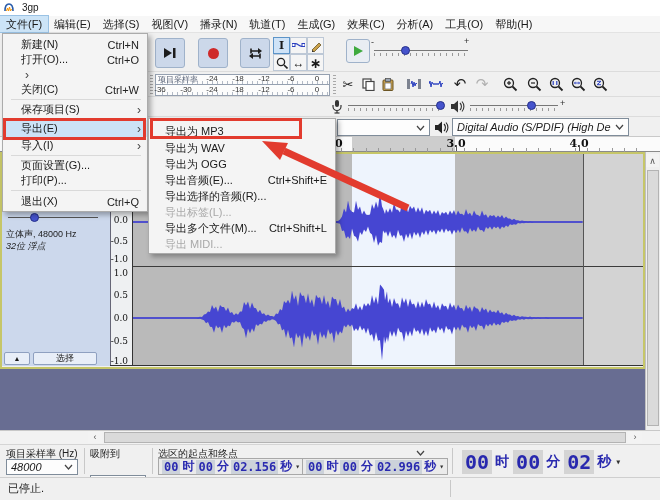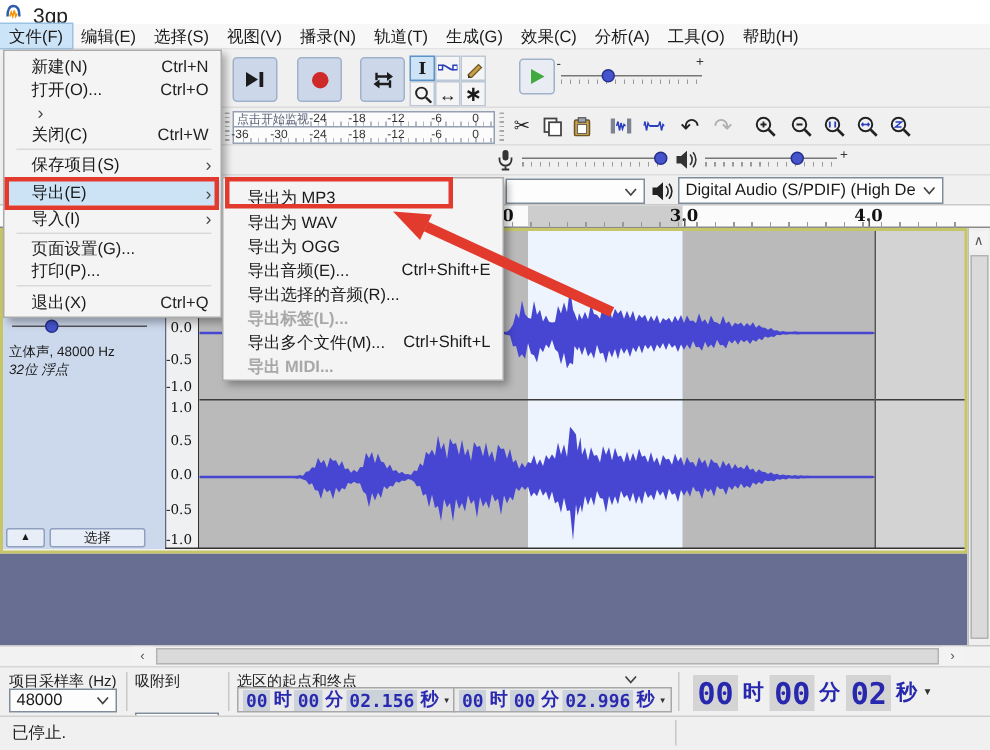--- a/index.html
+++ b/index.html
@@ -1,21 +1,21 @@
 <!DOCTYPE html>
 <html><head>
 <meta charset="utf-8">
 <style>
   html,body{margin:0;padding:0;background:#888;}
   #app{position:relative;width:660px;height:500px;background:#f0f0f0;overflow:hidden;
        font-family:"Liberation Sans","DejaVu Sans",sans-serif;color:#1a1a1a;}
   .abs{position:absolute;}
   
   #titlebar{left:0;top:0;width:660px;height:16px;background:#ffffff;display:flex;align-items:center;}
-  #title-text{font-size:14px;margin-left:4px;color:#222;}
+  #title-text{font-size:10px;margin-left:4px;color:#222;}
   #menubar{left:0;top:16px;width:660px;height:17px;background:#f7f7f7;display:flex;align-items:stretch;border-bottom:1px solid #e3e3e3;box-sizing:border-box;}
   .mb-item{font-size:11px;padding:1px 6px 0 6px;white-space:nowrap;}
   .mb-item.active{background:#cce4f7;outline:1px solid #9ac2e4;}
   
   .rowline{background:#dcdcdc;height:1px;}
   .grip{width:3px;background:repeating-linear-gradient(180deg,#a8a8a8 0 1px,transparent 1px 3px);}
   .tbtn{background:#ccd8ea;border:1px solid #9fb2ca;border-radius:3px;display:flex;align-items:center;justify-content:center;}
   .toolcell{width:17px;height:17px;background:#f5f5f5;border:1px solid #bdc8d6;box-sizing:border-box;display:flex;align-items:center;justify-content:center;font-size:11px;}
   .toolcell.sel{background:#cfe3f7;border-color:#5c94c8;}
   .meterbox{background:#fcfcfc;border:1px solid #95a0b0;box-sizing:border-box;
@@ -23,36 +23,36 @@
      background-size:170px 3px;background-position:6px bottom;background-repeat:no-repeat;}
   .mtick{font-size:8px;color:#333;transform:translateX(-50%);line-height:8px;}
   .mlabel{font-size:8px;color:#5a6478;line-height:9px;white-space:nowrap;}
   .ebtn{width:20px;height:20px;display:flex;align-items:center;justify-content:center;font-size:13px;color:#222;}
   .ebtn.dis{color:#b0b0b0;}
   .sline{height:1px;background:#777;}
   .sticks{height:3px;background:repeating-linear-gradient(90deg,#999 0 1px,transparent 1px 6px);}
   .thumb{width:9px;height:9px;border-radius:50%;background:#4553cc;border:1px solid #26308a;box-sizing:border-box;}
   .pm{font-size:9px;color:#333;line-height:9px;}
   .combo{background:#fdfdfd;border:1px solid #7f8c9a;box-sizing:border-box;display:flex;align-items:center;font-size:11px;padding:0 4px;white-space:nowrap;overflow:hidden;}
-  .combo .cv{flex:1;overflow:hidden;}
+  .combo .cv{flex:1;overflow:hidden;font-style:italic;}
   
   #timeline{left:0;top:136px;width:660px;height:16px;background:#fbfbfb;border-top:1px solid #c9c9c9;border-bottom:1px solid #8b8b8b;box-sizing:border-box;}
   .tl-num{font-family:"DejaVu Serif","Liberation Serif",serif;font-weight:bold;font-size:11px;color:#111;transform:translateX(-50%);line-height:11px;}
   .tl-tick{width:1px;height:5px;background:#555;}
   
   .rlab{font-family:"DejaVu Serif","Liberation Serif",serif;font-size:9px;color:#111;width:19px;text-align:right;transform:translateY(-50%);line-height:9px;}
   .panelbtn{background:#e8eef8;border:1px solid #8fa0c0;border-radius:2px;font-size:9px;display:flex;align-items:center;justify-content:center;box-sizing:border-box;}
   
   .menu{background:#f4f4f4;border:1px solid #ababab;box-shadow:3px 3px 5px rgba(0,0,0,.3);box-sizing:border-box;z-index:40;}
   .mi{left:2px;width:142px;height:15px;display:flex;align-items:center;font-size:11px;padding:0 6px 0 16px;box-sizing:border-box;white-space:nowrap;}
   .mi .lab{flex:1;}
   .mi .sc{color:#222;margin-right:2px;}
   .mi .ar{width:8px;text-align:right;color:#444;font-size:12px;}
   .mi.hl{background:#cce3f6;}
-  .mi.dis, .mi.dis .sc{color:#a8a8a8;font-weight:bold;}
+  .mi.dis, .mi.dis .sc{color:#a8a8a8;}
   .smi{left:2px;width:184px;height:16px;display:flex;align-items:center;font-size:11px;padding:0 8px 0 14px;box-sizing:border-box;white-space:nowrap;}
   .msep{left:8px;width:130px;height:1px;background:#d9d9d9;}
   
   .sbtn{display:flex;align-items:center;justify-content:center;color:#555;font-size:9px;background:#f3f3f3;}
   .sthumb{background:#dadada;border:1px solid #b3b3b3;box-sizing:border-box;}
   
   .selbl{font-size:10px;color:#222;white-space:nowrap;}
   .vsep{width:1px;background:#c8c8c8;}
   .timefield{background:#ebebeb;border:1px solid #a8a8a8;box-sizing:border-box;display:flex;align-items:center;padding:0 3px;font-family:"DejaVu Sans Mono","Liberation Mono",monospace;font-weight:bold;font-size:12px;color:#2a2ab0;white-space:nowrap;}
   .timefield .seg{margin-right:2px;}
@@ -149,21 +149,21 @@
   <span class="abs pm" style="left:464px;top:37px">+</span>
   <div class="abs sline" style="left:374px;top:50px;width:94px"></div>
   <div class="abs sticks" style="left:374px;top:53px;width:94px"></div>
   <div class="abs thumb" style="left:401px;top:46px"></div>
 
   <div class="abs rowline" style="left:148px;top:71px;width:512px"></div>
 
   <div class="abs grip" style="left:150px;top:75px;height:19px"></div>
   <div class="abs meterbox" style="left:155px;top:74px;width:175px;height:11px"></div>
   <div class="abs meterbox" style="left:155px;top:84px;width:175px;height:12px"></div>
-  <span class="abs mlabel" style="left:158px;top:75px">点击开始监视</span>
+  <span class="abs mlabel" style="left:158px;top:75px">项目采样率</span>
   <span class="abs mtick" style="left:212px;top:75px">-24</span>
   <span class="abs mtick" style="left:238px;top:75px">-18</span>
   <span class="abs mtick" style="left:264px;top:75px">-12</span>
   <span class="abs mtick" style="left:291px;top:75px">-6</span>
   <span class="abs mtick" style="left:317px;top:75px">0</span>
   <span class="abs mtick" style="left:160px;top:86px">-36</span>
   <span class="abs mtick" style="left:186px;top:86px">-30</span>
   <span class="abs mtick" style="left:212px;top:86px">-24</span>
   <span class="abs mtick" style="left:238px;top:86px">-18</span>
   <span class="abs mtick" style="left:264px;top:86px">-12</span>

